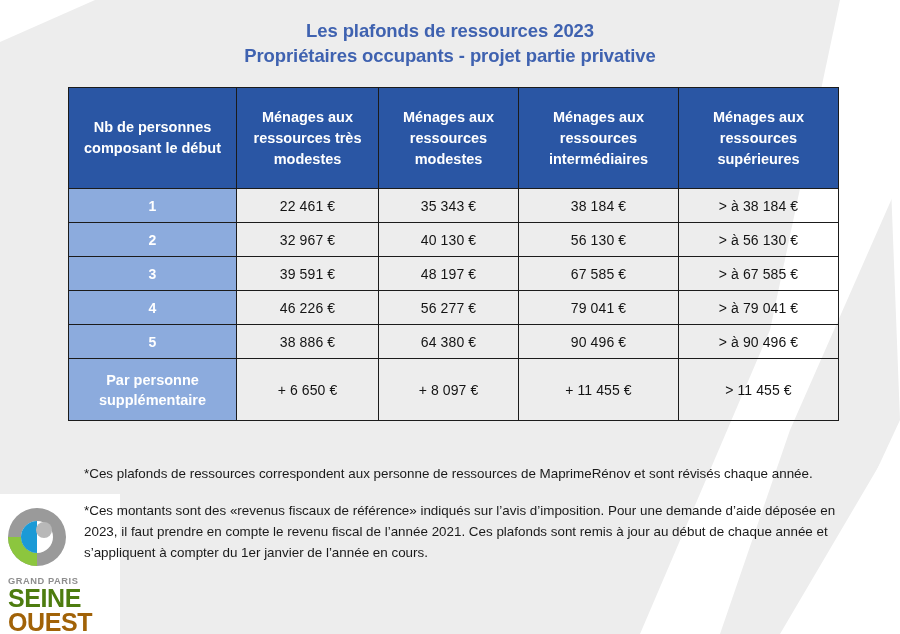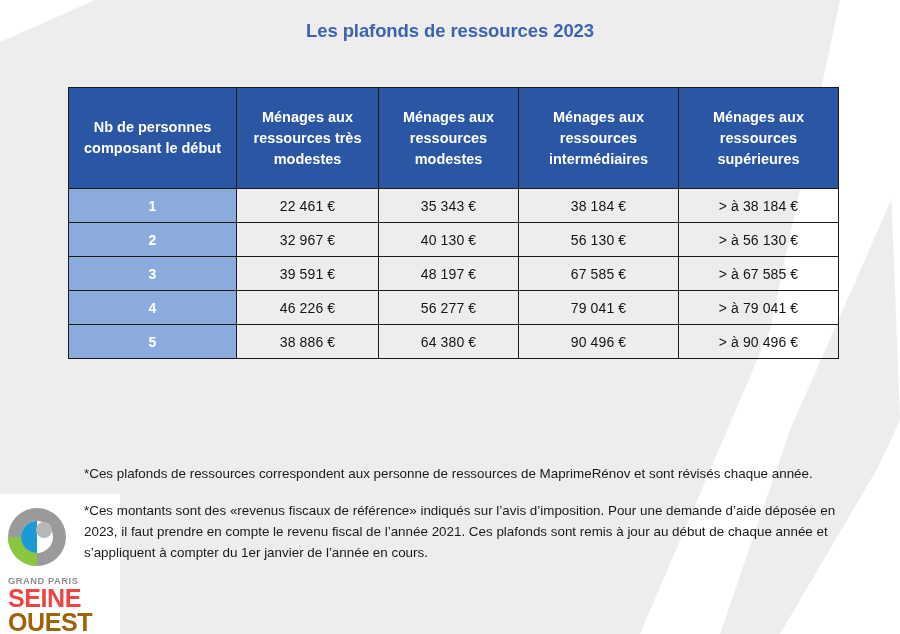--- a/index.html
+++ b/index.html
@@ -170,21 +170,21 @@
     font-size: 9.3px;
     font-weight: bold;
     color: #8e8e8e;
     letter-spacing: 0.55px;
     line-height: 11px;
   }
   .logo-seine {
     display: block;
     font-size: 25px;
     font-weight: bold;
-    color: #ef4444;
+    color: #4d7c0f;
     letter-spacing: -0.4px;
     line-height: 23px;
   }
   .logo-ouest {
     display: block;
     font-size: 25px;
     font-weight: bold;
     color: #a16207;
     letter-spacing: -0.4px;
     line-height: 24px;
@@ -199,20 +199,21 @@
   <polygon points="1000,110 1030,700 770,700 900,420 890,160" fill="#ffffff"></polygon>
   <polygon points="905,135 900,430 780,634 900,634 900,135" fill="#ffffff"></polygon>
   <polygon points="840,0 900,0 900,180 790,430 720,634 640,634 770,330" fill="#ffffff"></polygon>
 </svg>
 <div id="bg-notch-bottom"></div>
 
 <div id="page">
 
   <div id="title-block">
     <span id="title-line-1">Les plafonds de ressources 2023</span>
+    <span id="title-line-2">Propriétaires occupants - projet partie privative</span>
   </div>
 
   <div id="table-wrap">
     <table class="plafonds">
       <colgroup>
         <col class="c-label">
           <col class="c-d1">
           <col class="c-d2">
           <col class="c-d3">
           <col class="c-d4">
@@ -255,20 +256,27 @@
           <td class="value">79 041 €</td>
           <td class="value last-col">&gt;  à 79 041 €</td>
         </tr>
         <tr>
           <td class="row-label">5</td>
           <td class="value">38 886 €</td>
           <td class="value">64 380 €</td>
           <td class="value">90 496 €</td>
           <td class="value last-col">&gt; à 90 496 €</td>
         </tr>
+        <tr>
+          <td class="row-label tall">Par personne supplémentaire</td>
+          <td class="value tall">+ 6 650 €</td>
+          <td class="value tall">+ 8 097 €</td>
+          <td class="value tall">+ 11 455 €</td>
+          <td class="value tall last-col">&gt; 11 455 €</td>
+        </tr>
       </tbody>
     </table>
   </div>
 
   <div id="footnotes">
     <p id="footnote-1">*Ces plafonds de ressources correspondent aux personne de ressources de MaprimeRénov et sont révisés chaque année.</p>
     <p id="footnote-2">*Ces montants sont des «revenus fiscaux de référence» indiqués sur l’avis d’imposition. Pour une demande d’aide déposée en 2023, il faut prendre en compte le revenu fiscal de l’année 2021. Ces plafonds sont remis à jour au début de chaque année et s’appliquent à compter du 1er janvier de l’année en cours.</p>
   </div>
 
   <div id="logo">

